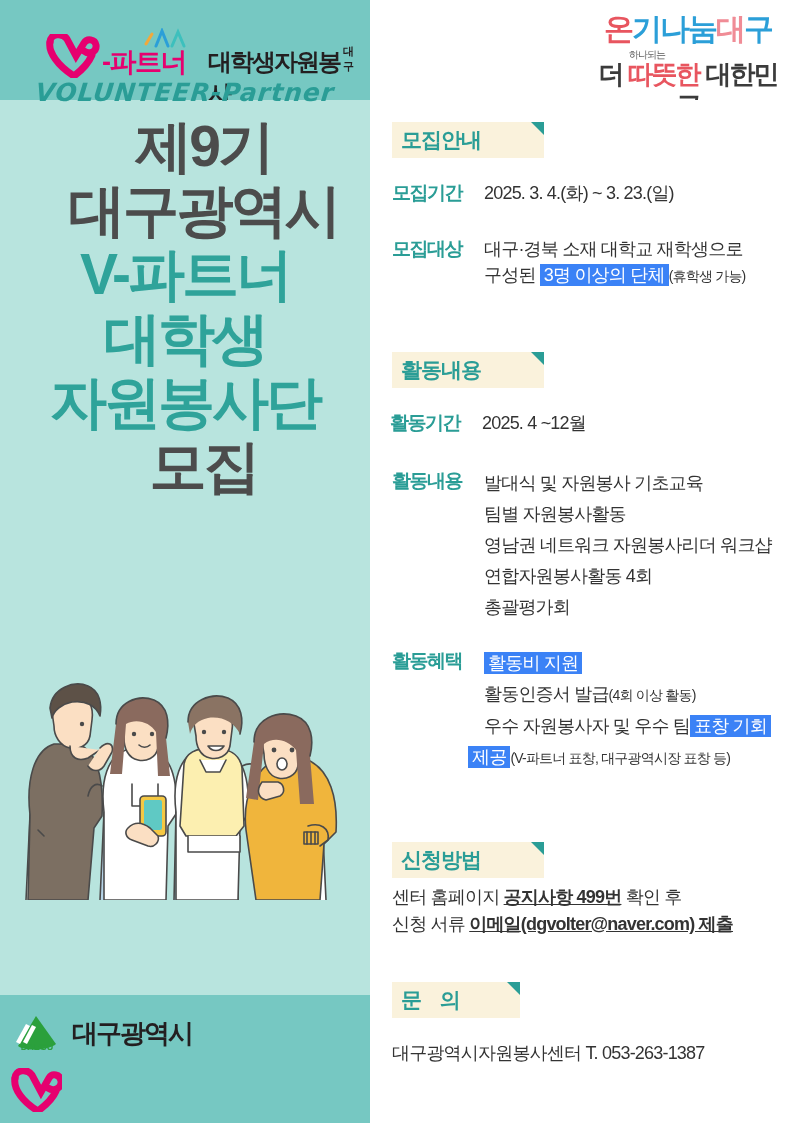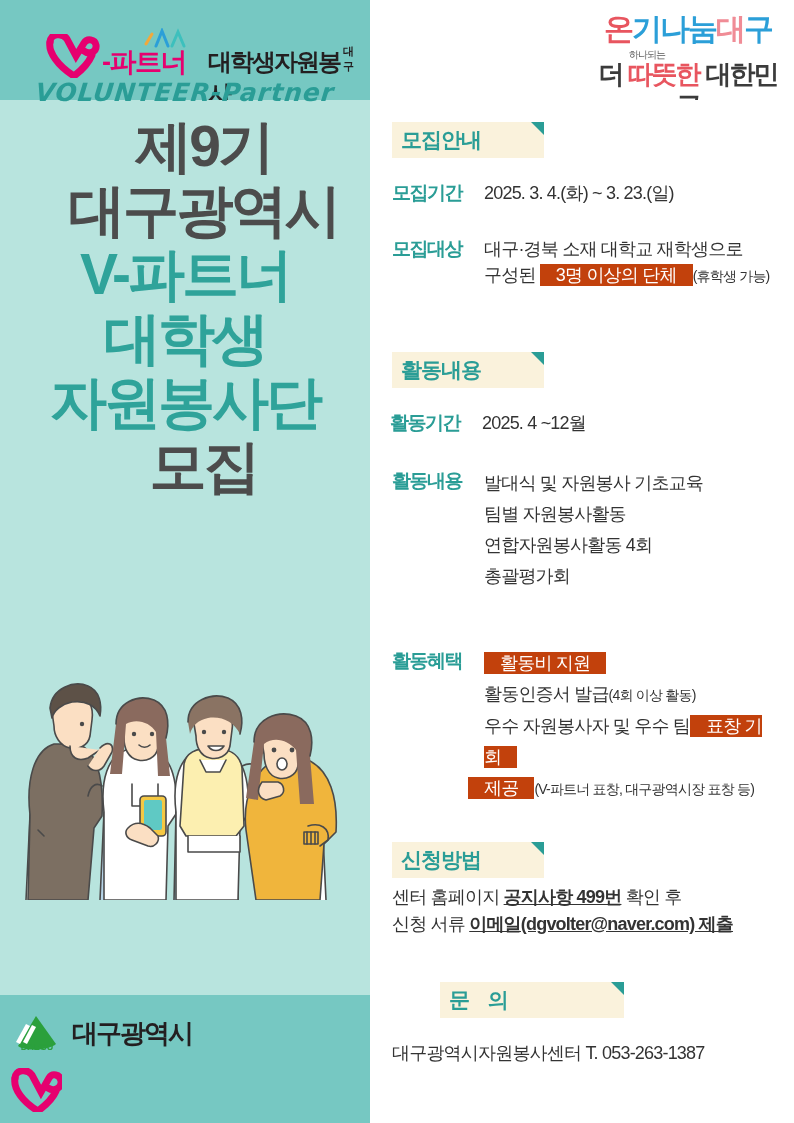--- a/index.html
+++ b/index.html
@@ -55,21 +55,21 @@
 
   .sec-label{position:absolute;background:#faf2dc;height:36px;display:flex;align-items:center;}
   .sec-label span{font-size:21px;font-weight:bold;color:#2a9d96;letter-spacing:-1px;padding-left:9px;}
   .sec-label .fold{position:absolute;right:0;top:0;width:0;height:0;
     border-top:13px solid #2a9d96;border-left:13px solid transparent;}
 
   .row{position:absolute;display:flex;align-items:flex-start;}
   .lbl{font-size:19px;font-weight:bold;color:#2a9d96;letter-spacing:-1.5px;width:92px;flex:0 0 92px;}
   .val{font-size:18px;color:#333333;letter-spacing:-0.8px;line-height:26px;}
   .val .sm{font-size:14px;}
-  .hl{background:#c2410c;color:#ffffff;padding:1px 16px;}
+  .hl{background:#3b82f6;color:#ffffff;padding:1px 4px;}
   .ul{text-decoration:underline;font-weight:bold;}
   .plain{position:absolute;font-size:18px;color:#333333;letter-spacing:-0.8px;line-height:27px;}
 </style>
 </head>
 <body>
 
 <div id="poster">
 
   <div class="header-band"></div>
   <div class="header-band-right"></div>
@@ -221,20 +221,21 @@
     <div class="val">
       <span>2025. 4 ~12월</span>
     </div>
   </div>
 
   <div class="row" style="left:392px;top:468px;">
     <div class="lbl">활동내용</div>
     <div class="val" style="line-height:31px;">
       <div>발대식 및 자원봉사 기초교육</div>
       <div>팀별 자원봉사활동</div>
+      <div>영남권 네트워크 자원봉사리더 워크샵</div>
       <div>연합자원봉사활동 4회</div>
       <div>총괄평가회</div>
     </div>
   </div>
 
   <div class="row" style="left:392px;top:648px;">
     <div class="lbl">활동혜택</div>
     <div class="val" style="line-height:31px;">
       <div><span class="hl">활동비 지원</span></div>
       <div>
@@ -256,21 +257,21 @@
 
   <div class="plain" style="left:392px;top:884px;">
     <div>
       <span>센터 홈페이지 </span><span class="ul">공지사항 499번</span><span> 확인 후</span>
     </div>
     <div>
       <span>신청 서류 </span><span class="ul">이메일(dgvolter@naver.com) 제출</span>
     </div>
   </div>
 
-  <div class="sec-label" style="left:392px;top:982px;width:184px;margin-left:48px;">
+  <div class="sec-label" style="left:392px;top:982px;width:128px;">
     <span style="letter-spacing:6px;">문    의</span>
     <i class="fold"></i>
   </div>
 
   <div class="plain" style="left:392px;top:1040px;">
     <span>대구광역시자원봉사센터 T. 053-263-1387</span>
   </div>
 
 </div>
 

